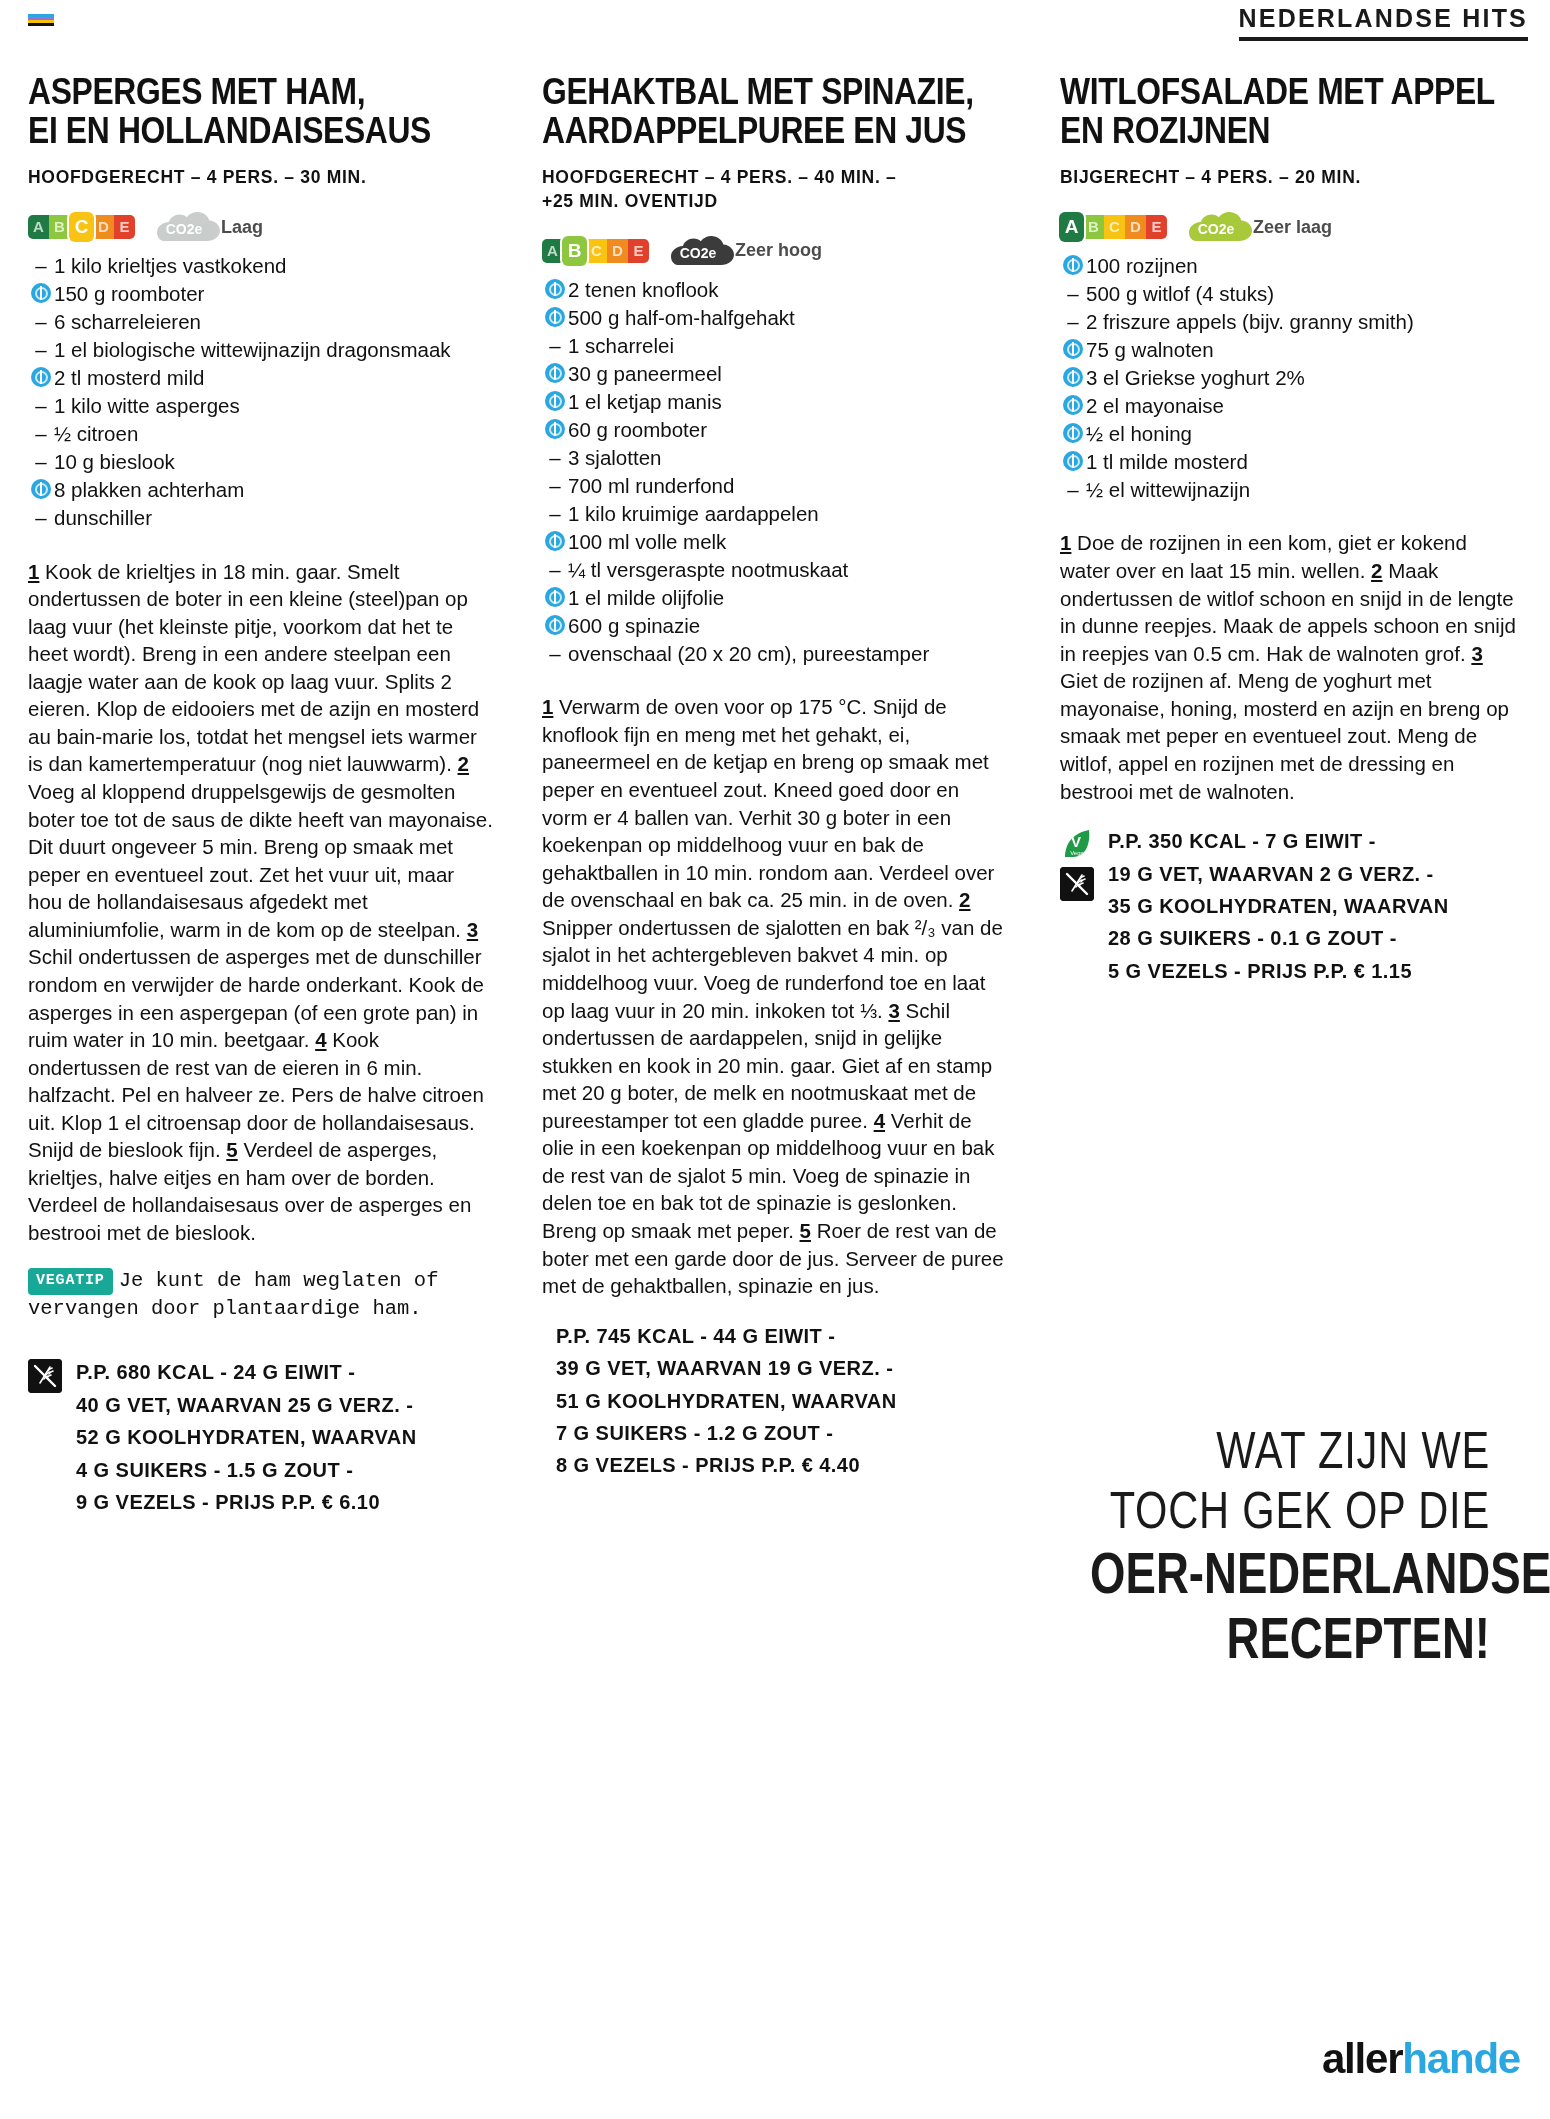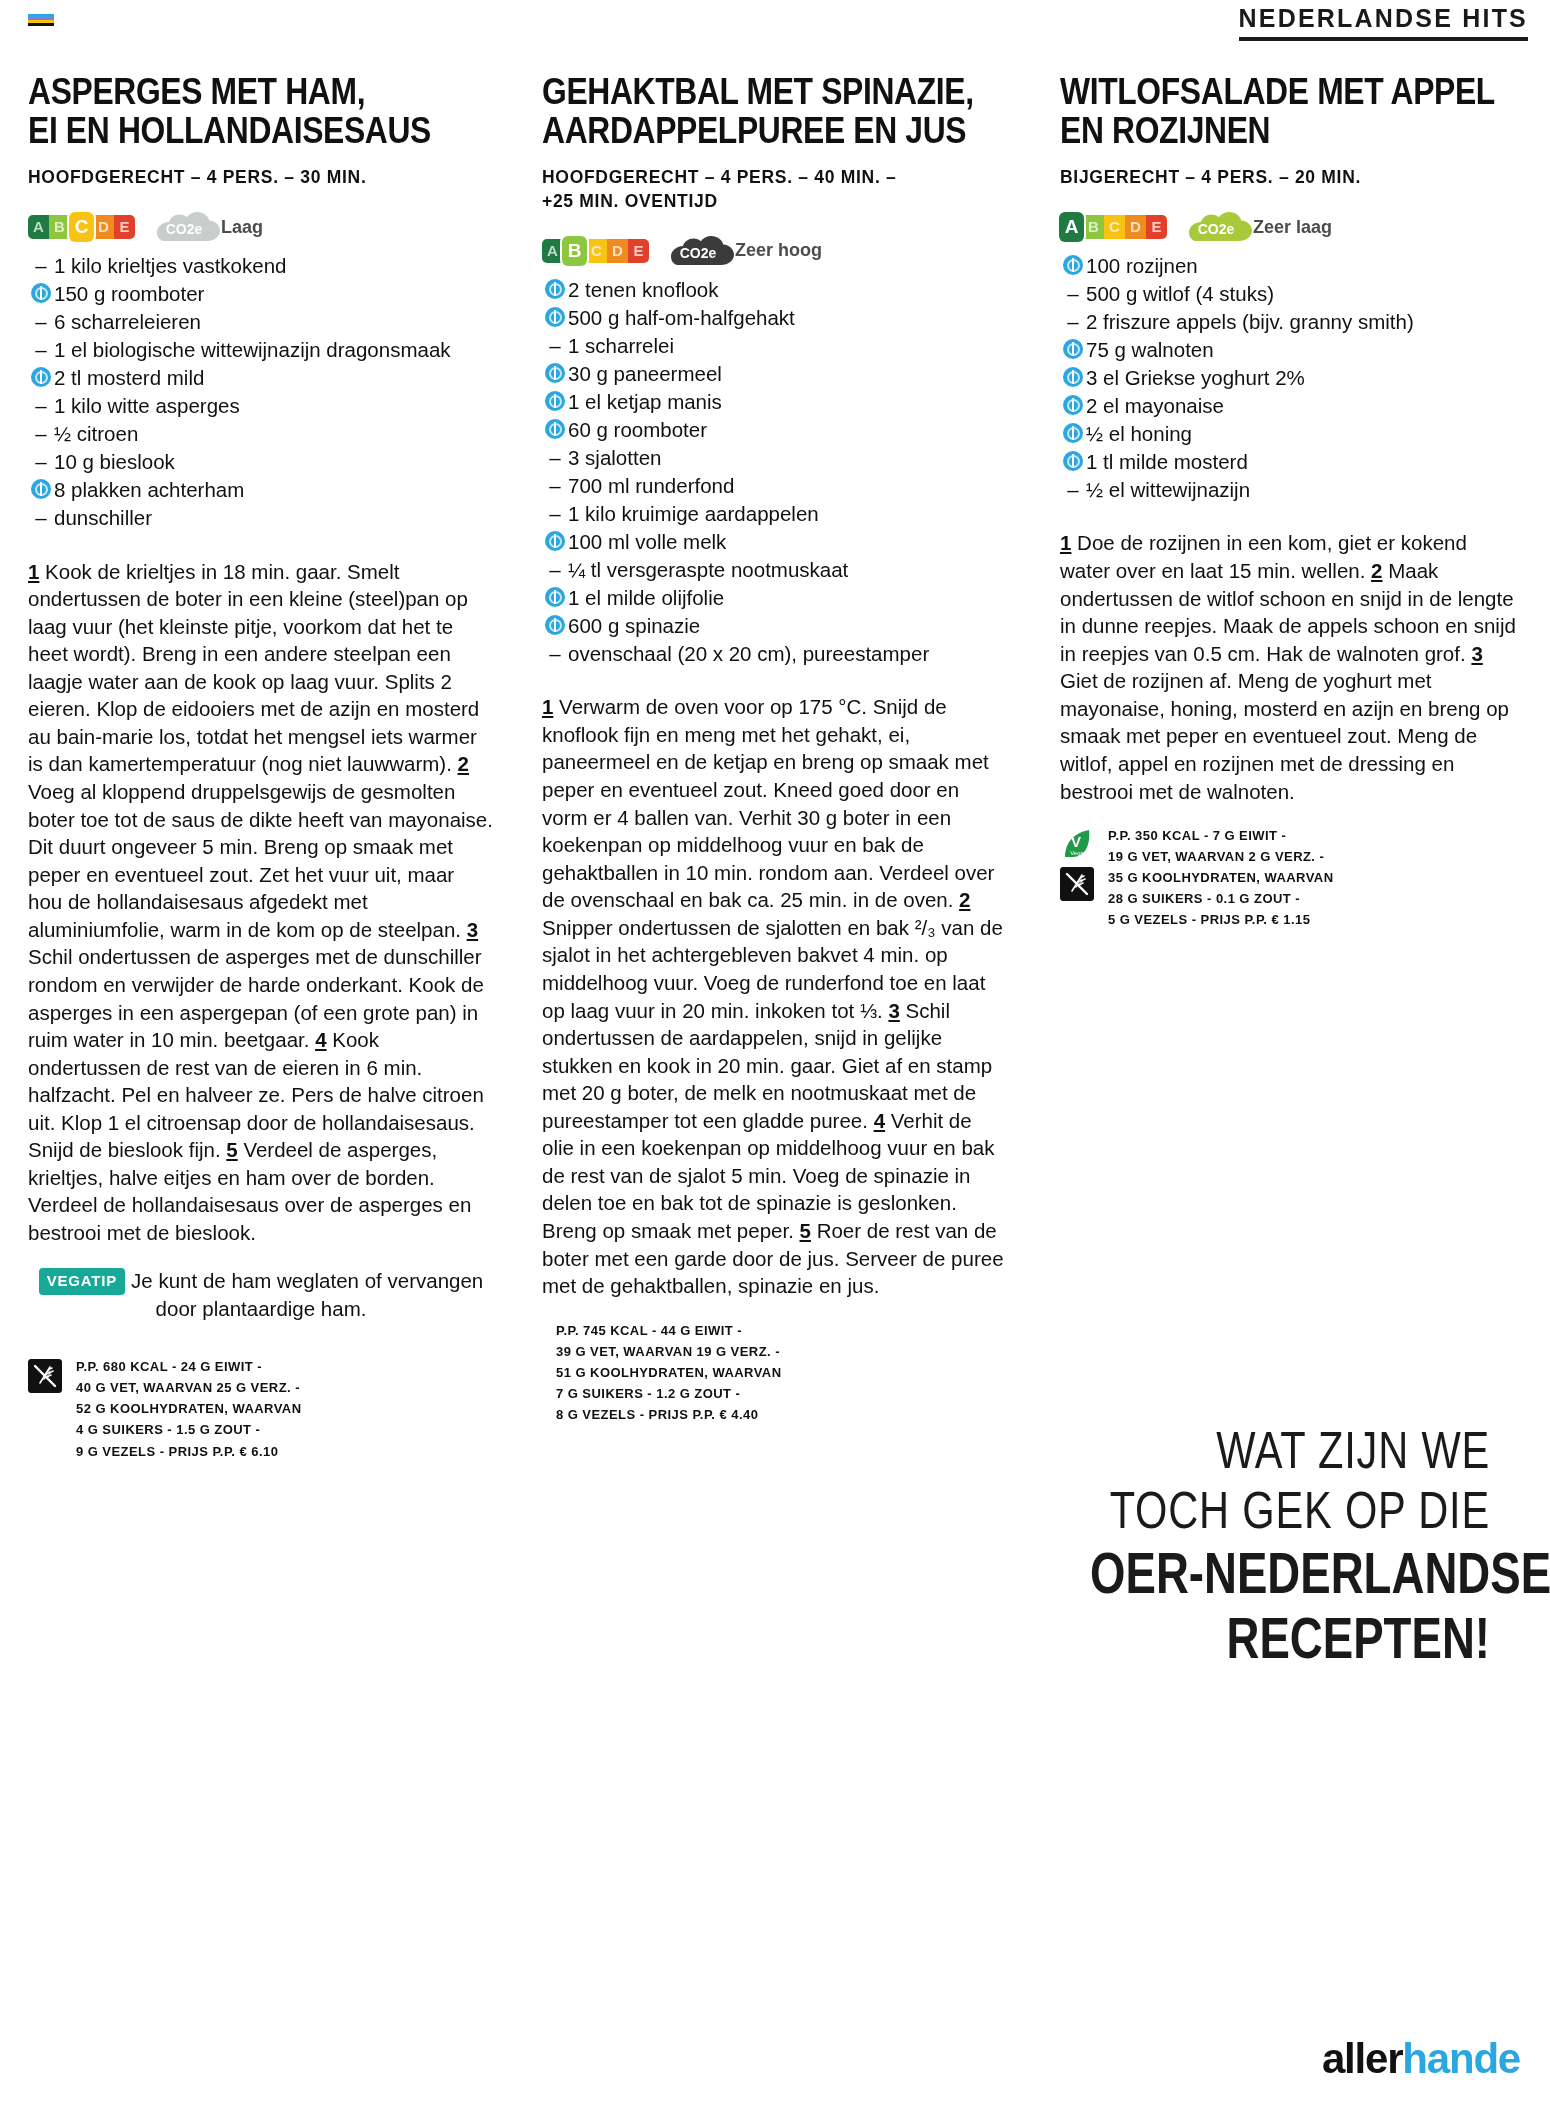--- a/index.html
+++ b/index.html
@@ -217,25 +217,24 @@
     text-align: left;
   }
   .method .stepno {
     font-weight: bold;
     text-decoration: underline;
     text-underline-offset: 2px;
   }
 
   
   .vegatip {
-    font-family: Liberation Sans, sans-serif;
+    font-family: Liberation Mono, monospace;
     font-size: 20.5px;
     line-height: 1.345;
     margin: 16px 0 34px 0;
-    text-align: center;
   }
   .vegatip-badge {
     display: inline-block;
     background: #17a898;
     color: #ffffff;
     font-weight: bold;
     font-size: 15px;
     letter-spacing: 0.8px;
     padding: 3px 8px 4px 8px;
     border-radius: 4px;
@@ -262,21 +261,21 @@
     height: 34px;
     border-radius: 4px;
     position: relative;
     display: block;
   }
   .icon-box.nogluten { background: #111111; }
   .icon-box.vega { background: transparent; }
   .nutrition-text {
     font-family: "Liberation Sans", sans-serif;
     font-weight: bold;
-    font-size: 13px;
+    font-size: 20px;
     letter-spacing: 0.45px;
     line-height: 1.62;
     color: #111111;
   }
   .nutrition-text .nline { display: block; white-space: nowrap; }
 
   
   .pullquote {
     position: absolute;
     left: 1040px;

